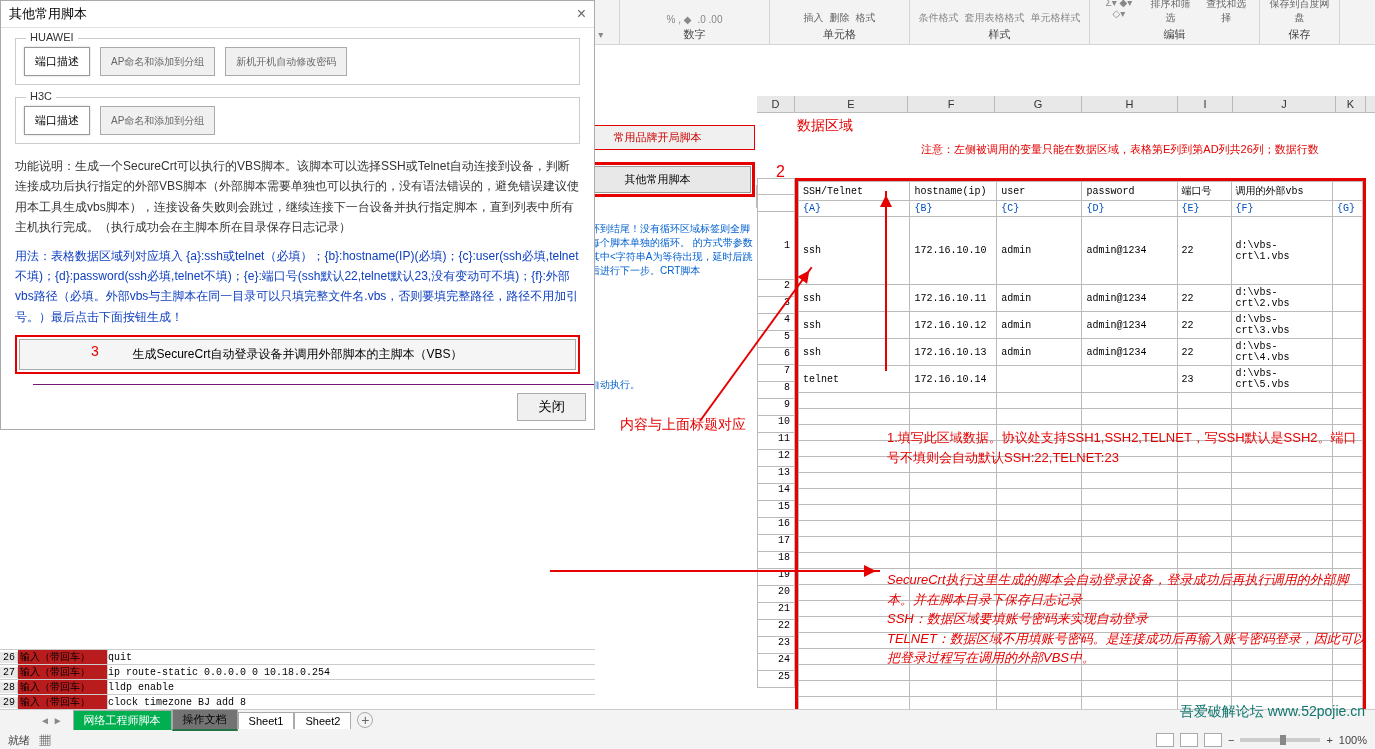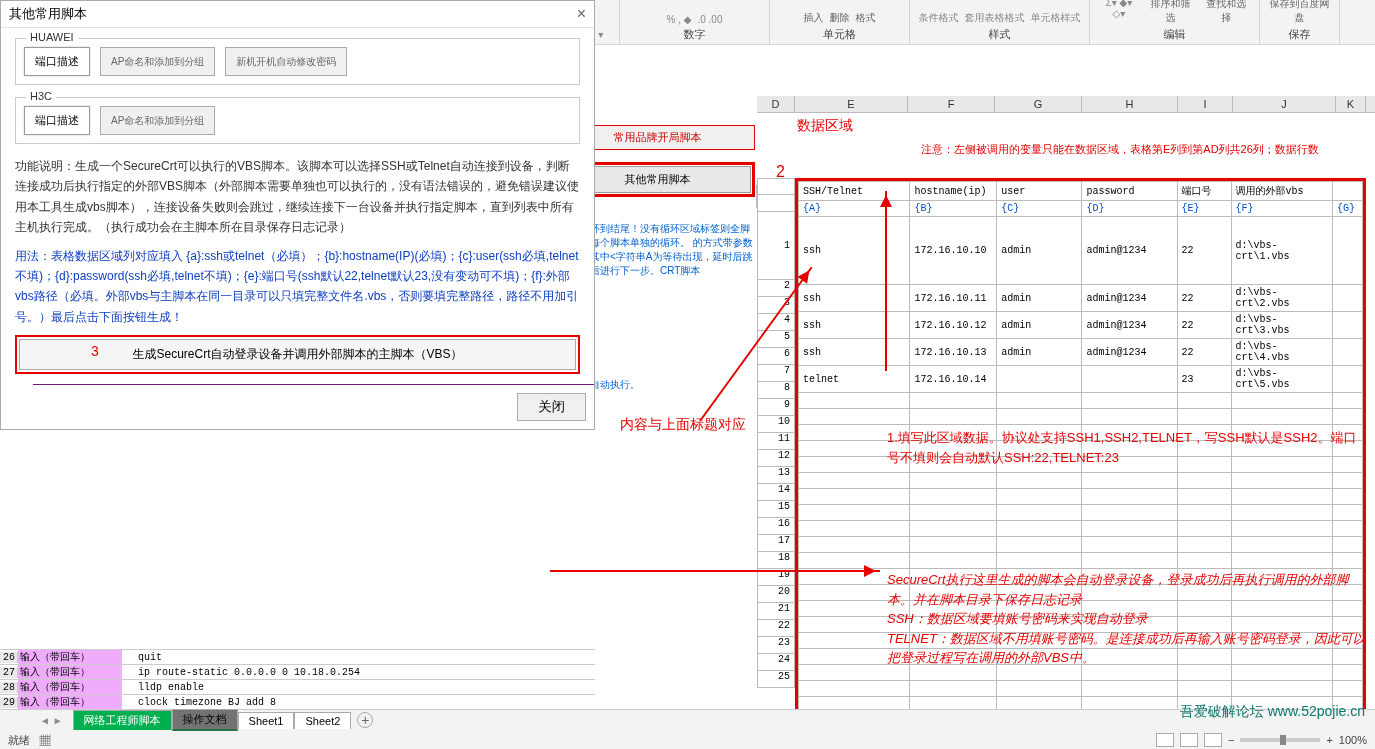--- a/index.html
+++ b/index.html
@@ -83,22 +83,22 @@
 
 
 .arrow-line { position: absolute; background: #e60000; height: 2px; transform-origin: left center; z-index: 40; }
 .arrow-line::after { content: ""; position: absolute; right: -2px; top: -5px; border: 6px solid transparent; border-left: 12px solid #e60000; }
 
 
 .bottom-area { position: absolute; left: 0; bottom: 0; right: 0; height: 40px; background: #f3f3f3; border-top: 1px solid #ccc; }
 .lower-rows { position: absolute; left: 0; bottom: 40px; width: 595px; }
 .lower-row { display: flex; font-size: 10px; border-top: 1px solid #ccc; height: 15px; align-items: center; font-family: "Courier New", monospace; }
 .lr-num { width: 18px; text-align: right; padding-right: 2px; background: #e8e8e8; border-right: 1px solid #ccc; }
-.lr-a { width: 104px; padding-left: 2px; background: #f0abfc; border-right: 1px solid #ccc; font-family: Liberation Serif, serif; }
-.lr-b { flex: 1; padding-left: 16px; }
+.lr-a { width: 90px; padding-left: 2px; background: #b91c1c; border-right: 1px solid #ccc; font-family: Liberation Serif, serif; }
+.lr-b { flex: 1; padding-left: 0; }
 
 .sheet-tabs { display: flex; align-items: center; height: 20px; padding-left: 40px; gap: 0; }
 .st-nav { display: flex; gap: 4px; margin-right: 10px; color: #888; font-size: 10px; }
 .sheet-tab { padding: 2px 10px; border: 1px solid #aaa; border-bottom: none; font-size: 11px; background: #fff; cursor: pointer; }
 .sheet-tab.active1 { background: #00b050; color: #fff; }
 .sheet-tab.active2 { background: #737373; color: #000; border-bottom: 2px solid #217346; }
 .sheet-add { margin-left: 6px; color: #666; font-size: 14px; cursor: pointer; border: 1px solid #aaa; border-radius: 50%; width: 16px; height: 16px; text-align: center; line-height: 14px; }
 
 .status-bar { display: flex; justify-content: space-between; align-items: center; height: 20px; padding: 0 8px; font-size: 11px; color: #444; }
 .status-right { display: flex; gap: 6px; align-items: center; }

